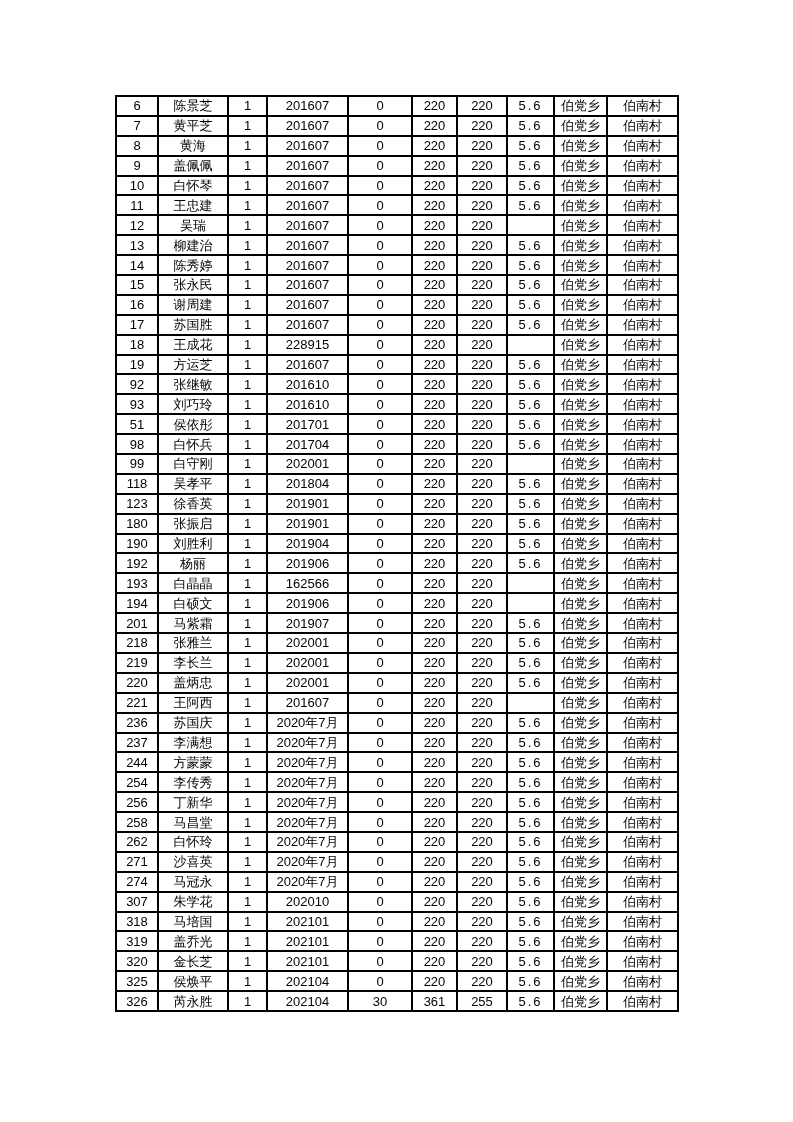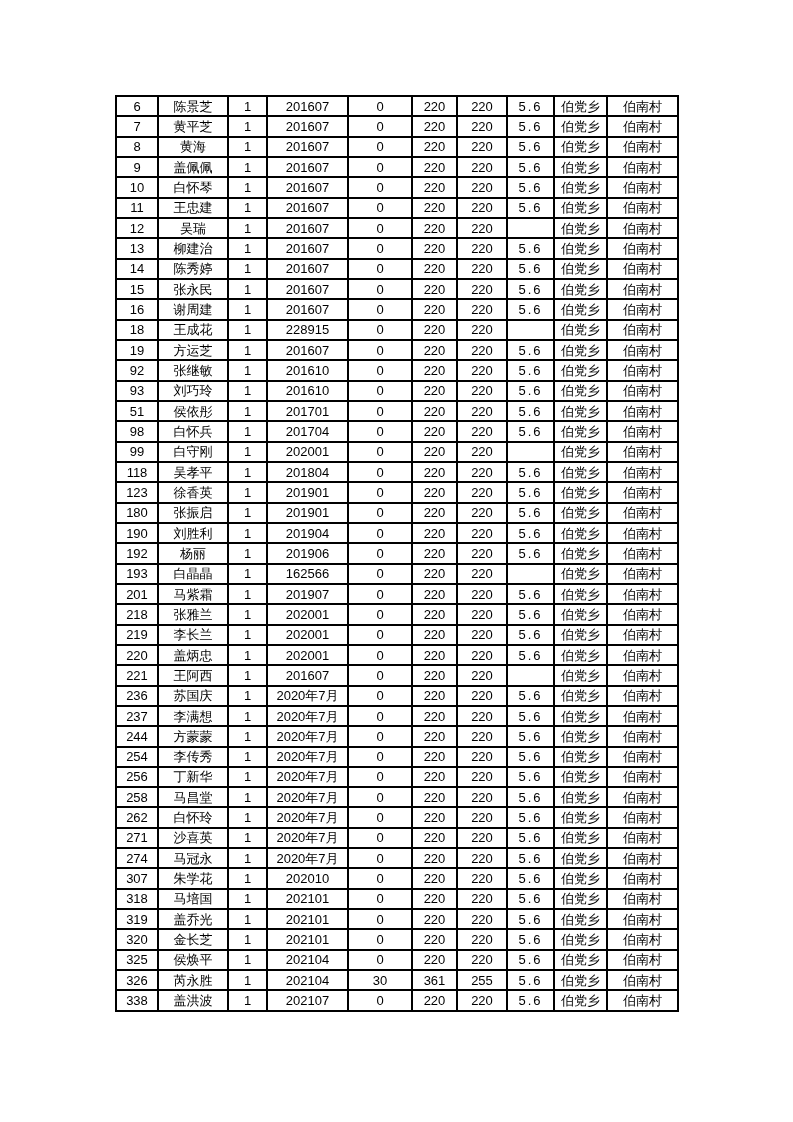--- a/index.html
+++ b/index.html
@@ -187,20 +187,32 @@
           <td>1</td>
           <td>201607</td>
           <td>0</td>
           <td>220</td>
           <td>220</td>
           <td class="rate-cell">5.6</td>
           <td>伯党乡</td>
           <td>伯南村</td>
         </tr>
         <tr>
+          <td>17</td>
+          <td>苏国胜</td>
+          <td>1</td>
+          <td>201607</td>
+          <td>0</td>
+          <td>220</td>
+          <td>220</td>
+          <td class="rate-cell">5.6</td>
+          <td>伯党乡</td>
+          <td>伯南村</td>
+        </tr>
+        <tr>
           <td>18</td>
           <td>王成花</td>
           <td>1</td>
           <td>228915</td>
           <td>0</td>
           <td>220</td>
           <td>220</td>
           <td class="rate-cell"></td>
           <td>伯党乡</td>
           <td>伯南村</td>
@@ -335,20 +347,32 @@
           <td>220</td>
           <td class="rate-cell">5.6</td>
           <td>伯党乡</td>
           <td>伯南村</td>
         </tr>
         <tr>
           <td>193</td>
           <td>白晶晶</td>
           <td>1</td>
           <td>162566</td>
+          <td>0</td>
+          <td>220</td>
+          <td>220</td>
+          <td class="rate-cell"></td>
+          <td>伯党乡</td>
+          <td>伯南村</td>
+        </tr>
+        <tr>
+          <td>194</td>
+          <td>白硕文</td>
+          <td>1</td>
+          <td>201906</td>
           <td>0</td>
           <td>220</td>
           <td>220</td>
           <td class="rate-cell"></td>
           <td>伯党乡</td>
           <td>伯南村</td>
         </tr>
         <tr>
           <td>201</td>
           <td>马紫霜</td>
@@ -578,31 +602,19 @@
           <td>伯南村</td>
         </tr>
         <tr>
           <td>326</td>
           <td>芮永胜</td>
           <td>1</td>
           <td>202104</td>
           <td>30</td>
           <td>361</td>
           <td>255</td>
-          <td class="rate-cell">5.6</td>
-          <td>伯党乡</td>
-          <td>伯南村</td>
-        </tr>
-        <tr>
-          <td>338</td>
-          <td>盖洪波</td>
-          <td>1</td>
-          <td>202107</td>
-          <td>0</td>
-          <td>220</td>
-          <td>220</td>
           <td class="rate-cell">5.6</td>
           <td>伯党乡</td>
           <td>伯南村</td>
         </tr>
       </tbody>
   </table>
 </div>
 
 </body></html>

